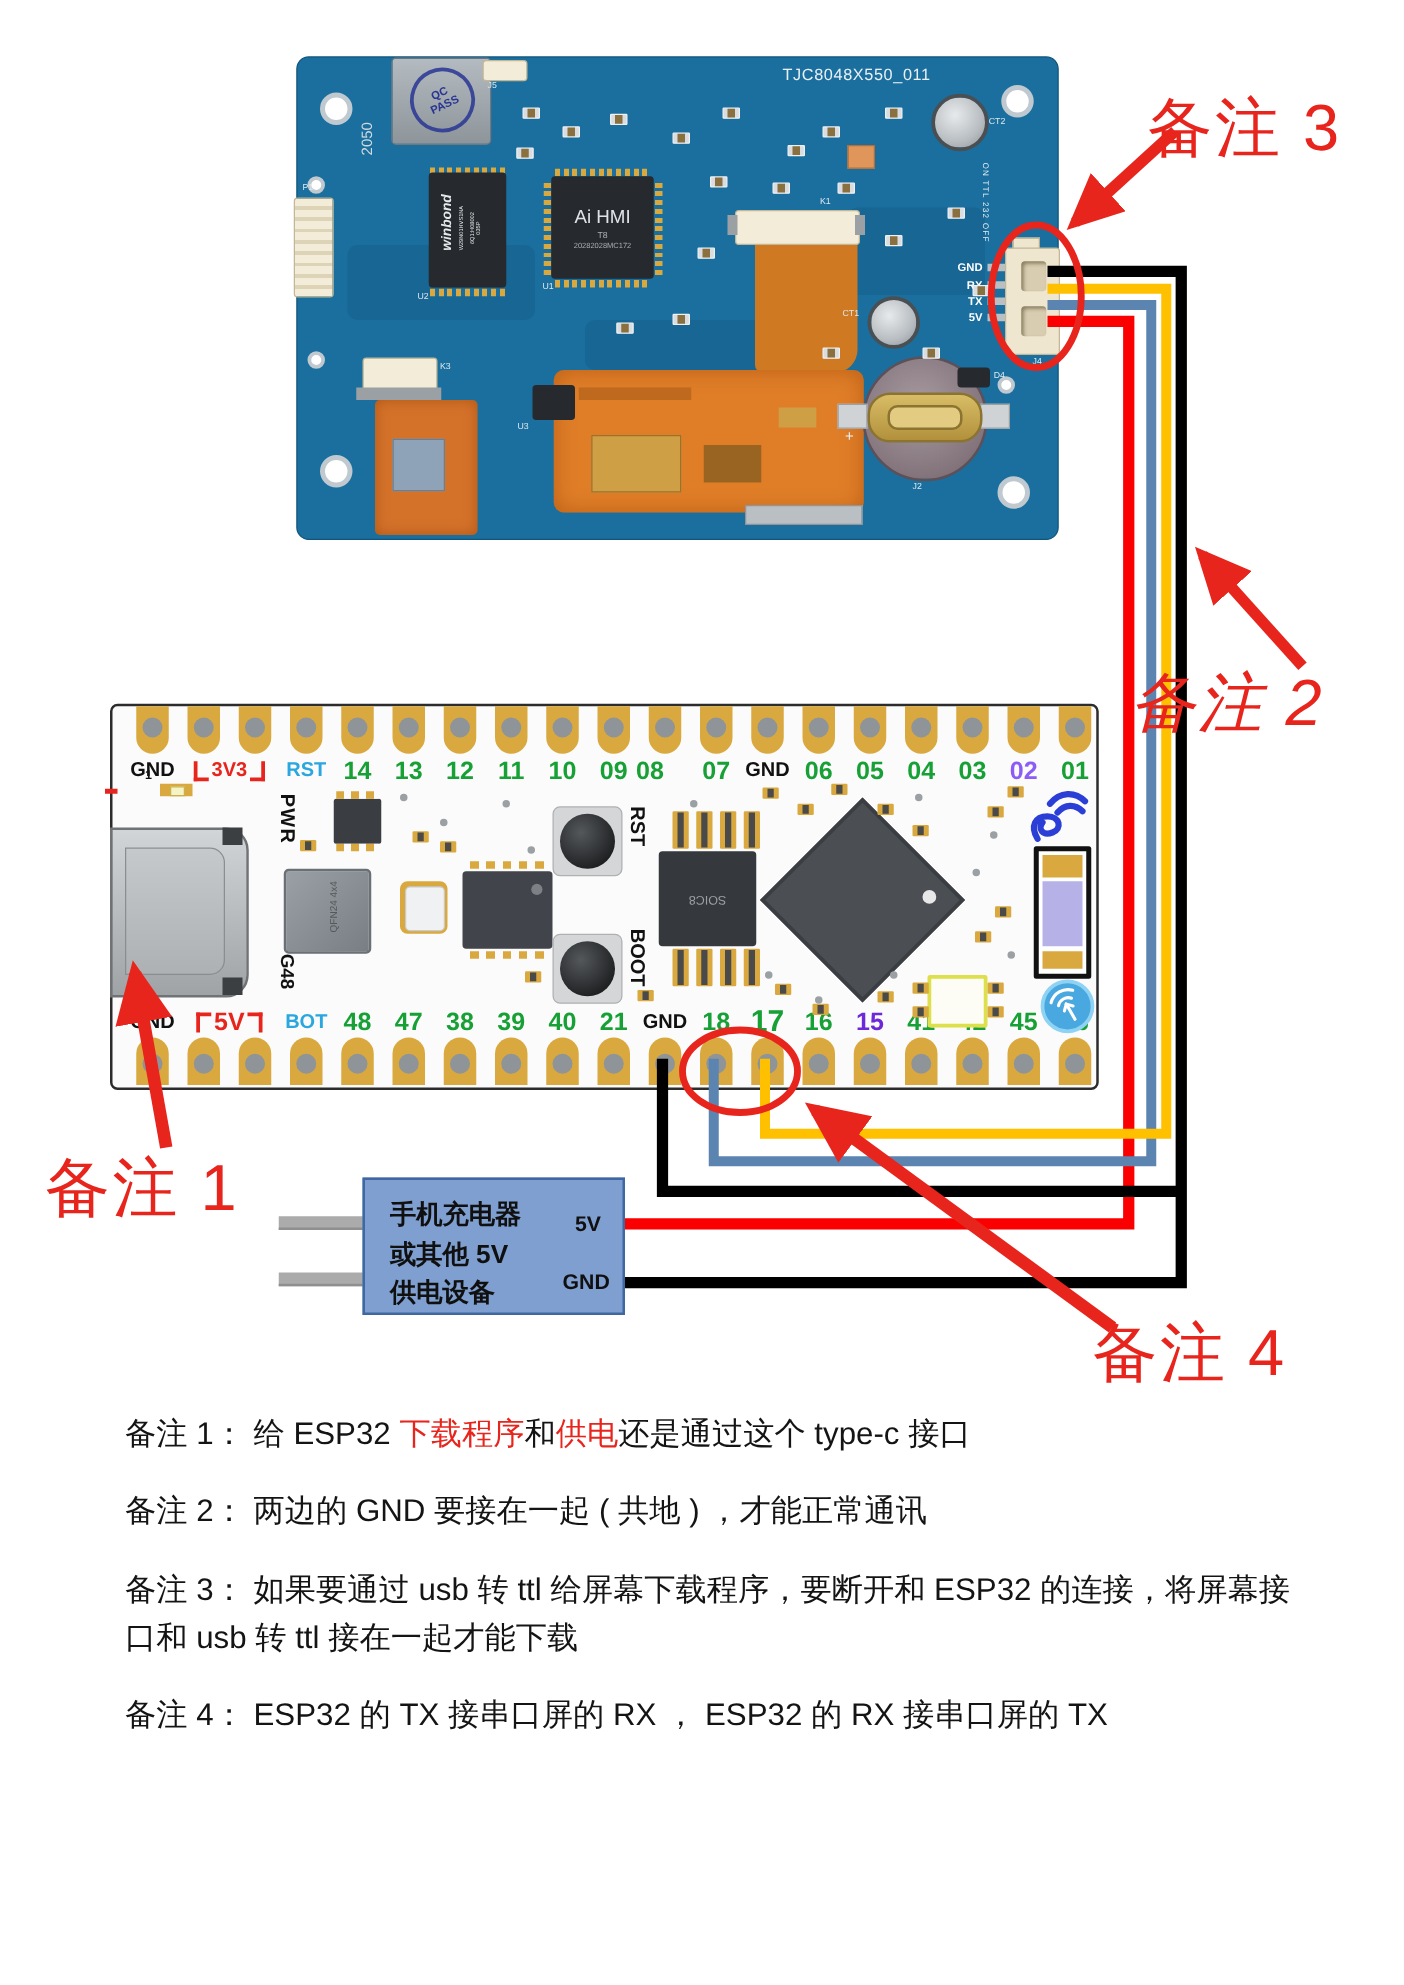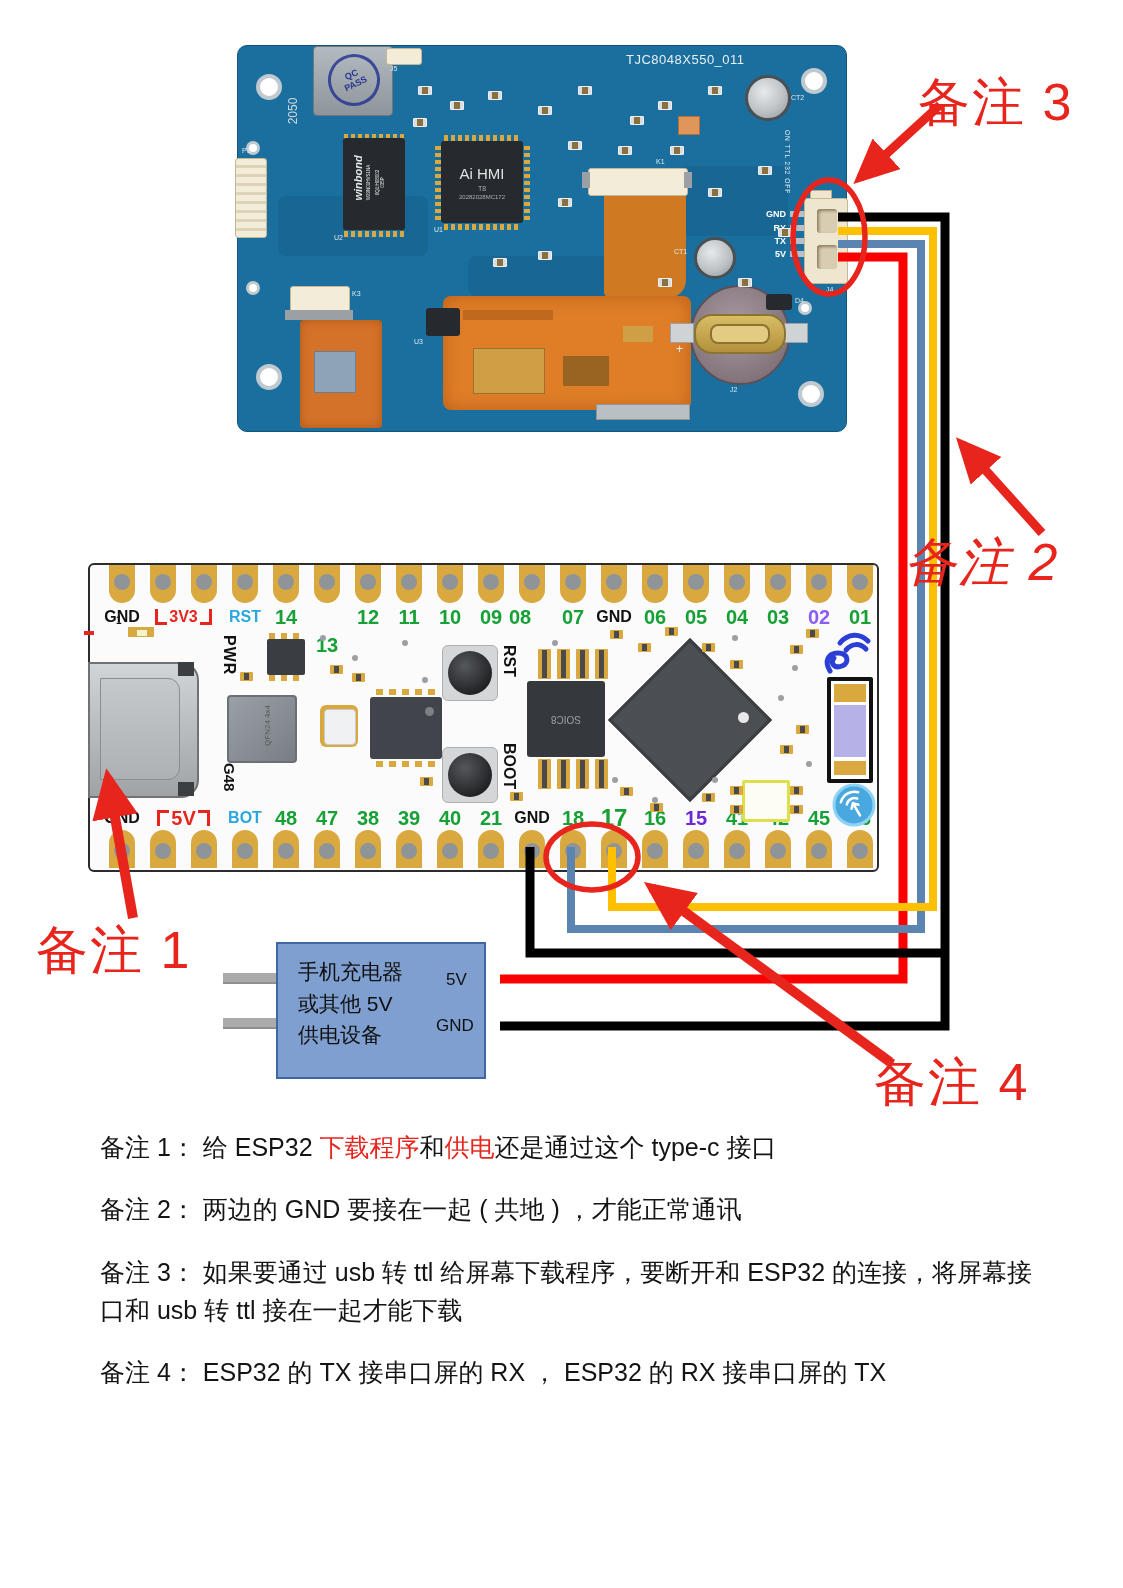--- a/index.html
+++ b/index.html
@@ -38,22 +38,22 @@
   .bk-top::before{border-left:3px solid var(--annot);border-bottom:3px solid var(--annot);}
   .bk-top::after{border-right:3px solid var(--annot);border-bottom:3px solid var(--annot);}
   .bk-bottom::before{border-left:3px solid var(--annot);border-top:3px solid var(--annot);}
   .bk-bottom::after{border-right:3px solid var(--annot);border-top:3px solid var(--annot);}
   .vtext{writing-mode:vertical-rl;font-weight:bold;color:#111;}
   .dot{position:absolute;width:6px;height:6px;border-radius:50%;background:#9aa0a4;}
   .gsmd{position:absolute;width:13px;height:9px;background:#d9a93f;border-radius:1px;}
   .gsmd:after{content:"";position:absolute;left:4px;top:1px;right:4px;bottom:1px;background:#4a4a4a;}
 
   
-  .pwr-block{position:absolute;left:276px;top:942px;width:210px;height:137px;
-    background:#7e9fcf;border:2px solid #3f67a2;box-sizing:border-box;}
+  .pwr-block{position:absolute;left:290px;top:942px;width:210px;height:110px;
+    background:#7e9fcf;border:2px solid #3f67a2;box-sizing:border-box;font-weight:bold;}
   .pwr-lines{position:absolute;left:20px;top:12px;font-size:21px;color:#101010;line-height:1.5;}
   .pwr-pin{position:absolute;font-size:17px;color:#101010;}
   .prong{position:absolute;width:68px;height:9px;background:#ababab;border-bottom:2px solid #8f8f8f;}
 
   
   .overlay{position:absolute;left:0;top:0;pointer-events:none;}
   .annot-stroke{stroke:var(--annot);fill:none;}
   .annot-fill{fill:var(--annot);}
   .callout{position:absolute;color:var(--annot);font-size:52px;letter-spacing:2px;white-space:nowrap;}
 
@@ -226,21 +226,21 @@
         </div>
         <div class="pad pad-top" style="left: 183px;">
           <i></i>
         </div>
         <div class="lbl" style="left: 161px; top: 41px; color: rgb(23, 160, 53); font-size: 20px;">
           <span>14</span>
         </div>
         <div class="pad pad-top" style="left: 224px;">
           <i></i>
         </div>
-        <div class="lbl" style="left: 202px; top: 41px; color: rgb(23, 160, 53); font-size: 20px; margin-top: 28px;">
+        <div class="lbl" style="left: 202px; top: 41px; color: rgb(23, 160, 53); font-size: 20px;">
           <span>13</span>
         </div>
         <div class="pad pad-top" style="left: 265px;">
           <i></i>
         </div>
         <div class="lbl" style="left: 243px; top: 41px; color: rgb(23, 160, 53); font-size: 20px;">
           <span>12</span>
         </div>
         <div class="pad pad-top" style="left: 306px;">
           <i></i>

